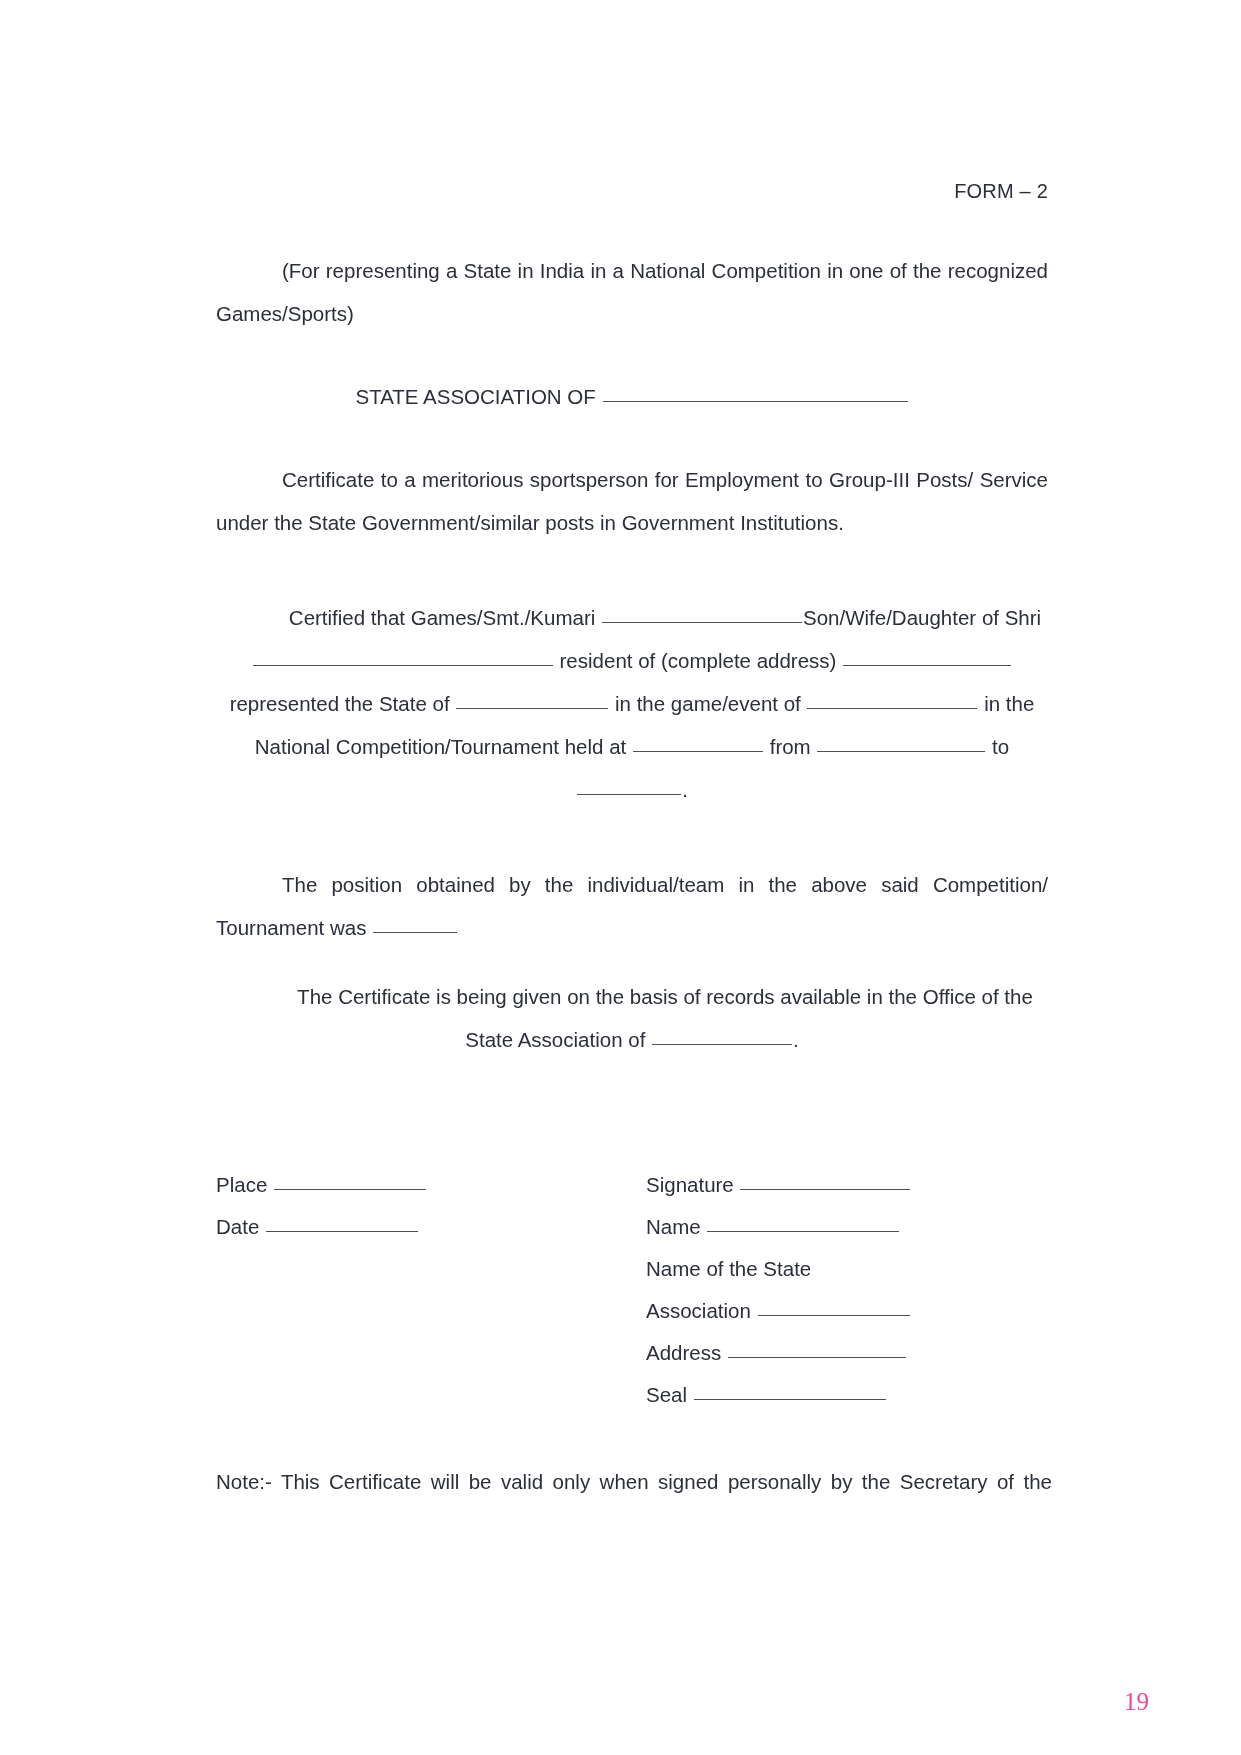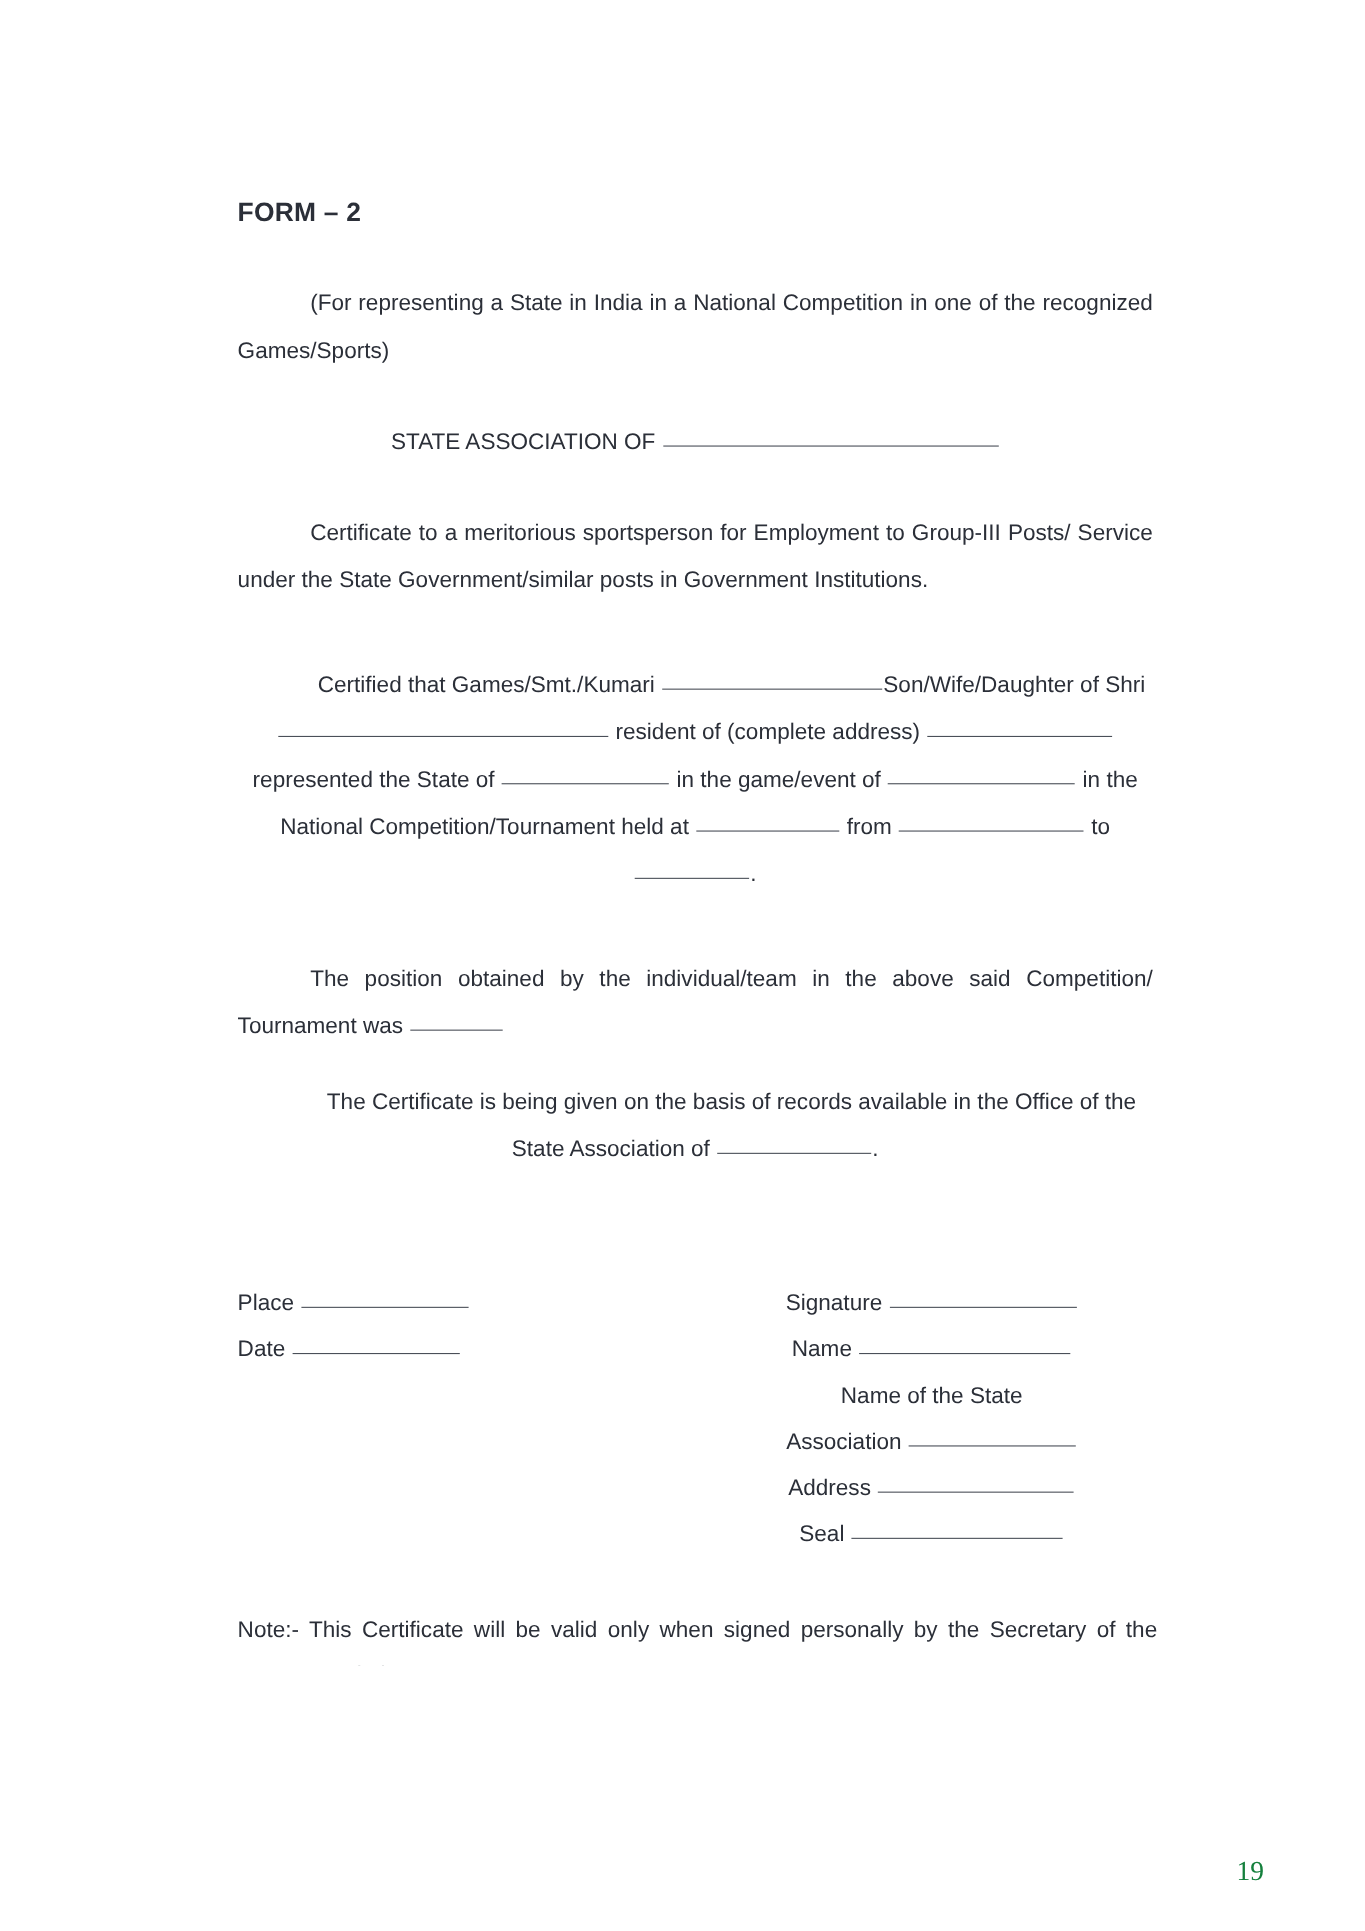--- a/index.html
+++ b/index.html
@@ -24,23 +24,23 @@
 
   
   .scan {
     position: absolute;
     left: 216px;
     top: 180px;
     width: 832px;
   }
 
   .form-title {
-    text-align: left;
-    font-weight: bold;
-    font-size: 24px;
+    text-align: right;
+    font-weight: normal;
+    font-size: 20px;
     letter-spacing: 0.2px;
     margin: 0 0 46px 0;
   }
 
   p.para {
     margin: 0;
     font-size: 20.5px;
     line-height: 43px;
     text-align: justify;
     text-justify: inter-word;
@@ -75,21 +75,21 @@
 
   
   .sig-block {
     position: absolute;
     left: 216px;
     top: 1164px;
     width: 832px;
     display: flex;
   }
   .sig-col-left  { width: 430px; }
-  .sig-col-right { width: 402px; text-align: center; }
+  .sig-col-right { width: 402px; }
 
   .sig-row {
     font-size: 20.5px;
     line-height: 42px;
     white-space: nowrap;
   }
   .bl-place { width: 152px; }
   .bl-date  { width: 152px; }
   .bl-sig   { width: 170px; }
   .bl-nm    { width: 192px; }
@@ -113,21 +113,21 @@
     line-height: 41px;
     text-align: justify;
   }
 
   .page-number {
     position: absolute;
     right: 92px;
     top: 1688px;
     font-family: "Liberation Serif", serif;
     font-size: 25px;
-    color: #15803d;
+    color: #ec4899;
   }
 </style>
 </head>
 <body>
 
 <div class="page">
 
   <div class="scan">
 
     <div class="form-title">FORM – 2</div>

